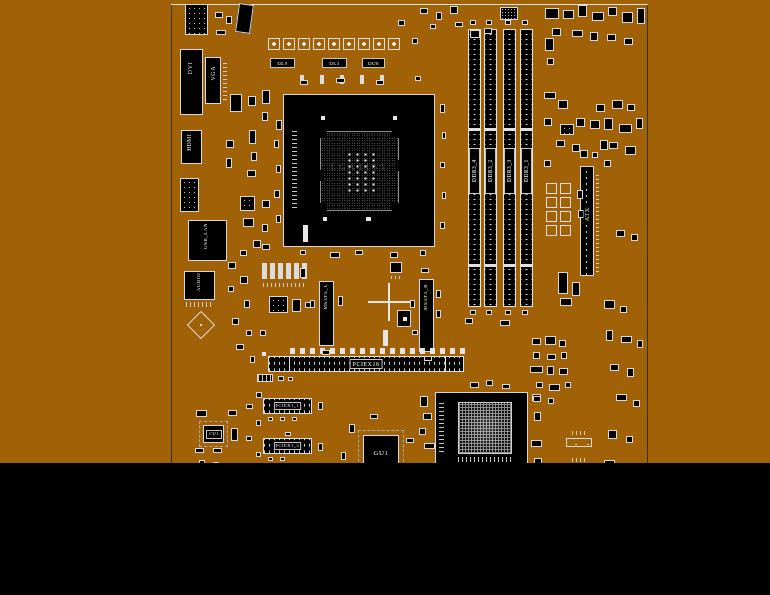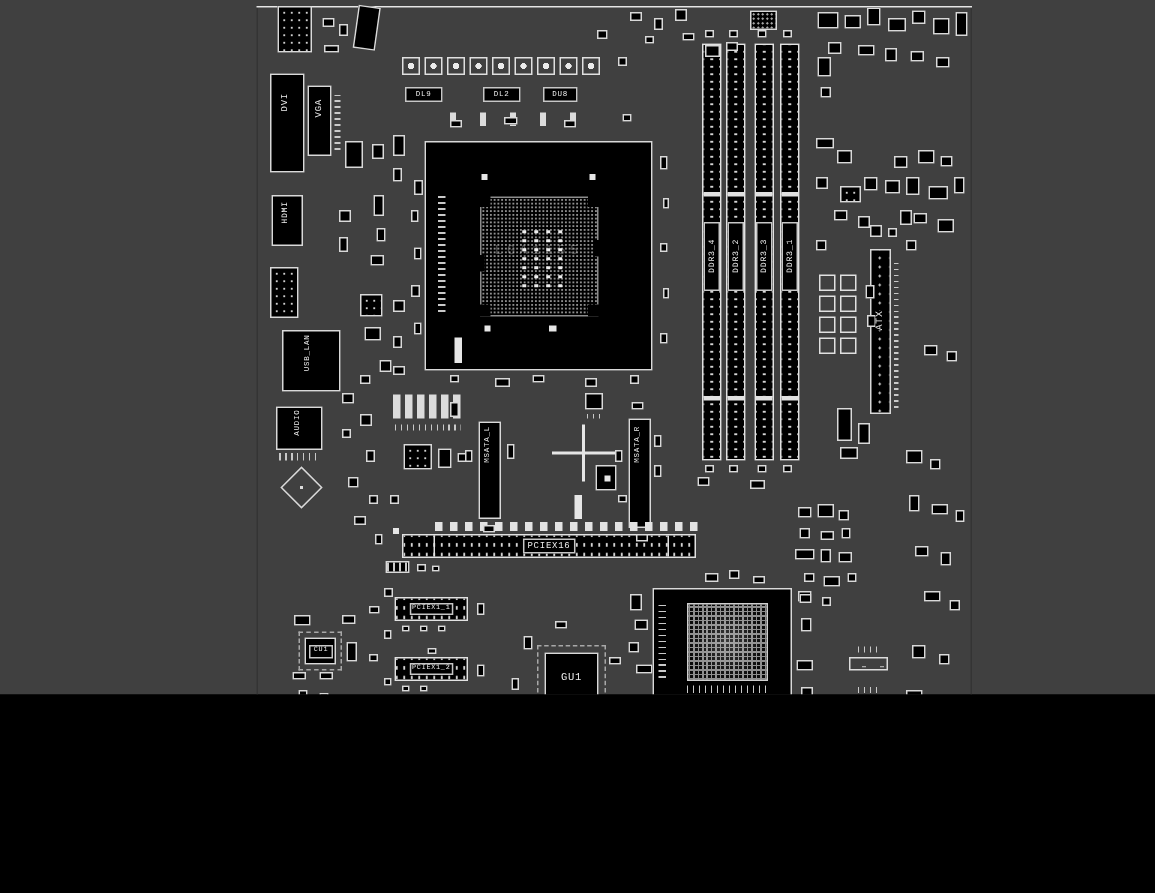--- a/index.html
+++ b/index.html
@@ -1,18 +1,18 @@
 <!DOCTYPE html>
 <html><head>
 <meta charset="utf-8">
 <style>
   *{box-sizing:border-box;margin:0;padding:0}
   html,body{background:#000}
-  #screen{position:relative;width:770px;height:463px;background:#404040;overflow:hidden;
-    font-family:Liberation Mono, monospace;color:#e8e8e8}
+  #screen{position:relative;width:770px;height:463px;background:#a16207;overflow:hidden;
+    font-family:Liberation Serif, serif;color:#e8e8e8}
   .c{position:absolute;border:1px solid #d9d9d9;background:#000}
   .w{position:absolute;background:#e6e6e6}
   .dg{background-image:radial-gradient(#cfcfcf .7px,transparent .8px);background-size:5px 5px;background-position:1px 1px}
   .dgf{background-image:radial-gradient(#b5b5b5 .6px,transparent .7px);background-size:3px 3px}
   .pinh{background-image:repeating-linear-gradient(90deg,#c9c9c9 0 1px,transparent 1px 4px)}
   .pinv{background-image:repeating-linear-gradient(0deg,#c9c9c9 0 1px,transparent 1px 4px)}
   .lbl{position:absolute;color:#ececec;background:#000;border:1px solid #c7c7c7;display:flex;align-items:center;justify-content:center;font-size:6px;line-height:1;letter-spacing:.5px;white-space:nowrap;z-index:3}
   .nb{border:none}
   .v{writing-mode:vertical-rl;transform:rotate(180deg)}
   .slot{position:absolute;border:1px solid #e2e2e2;background-color:#000;background-image:radial-gradient(#d6d6d6 .8px,transparent .9px);background-size:5px 6.5px;background-position:3px 3px}

